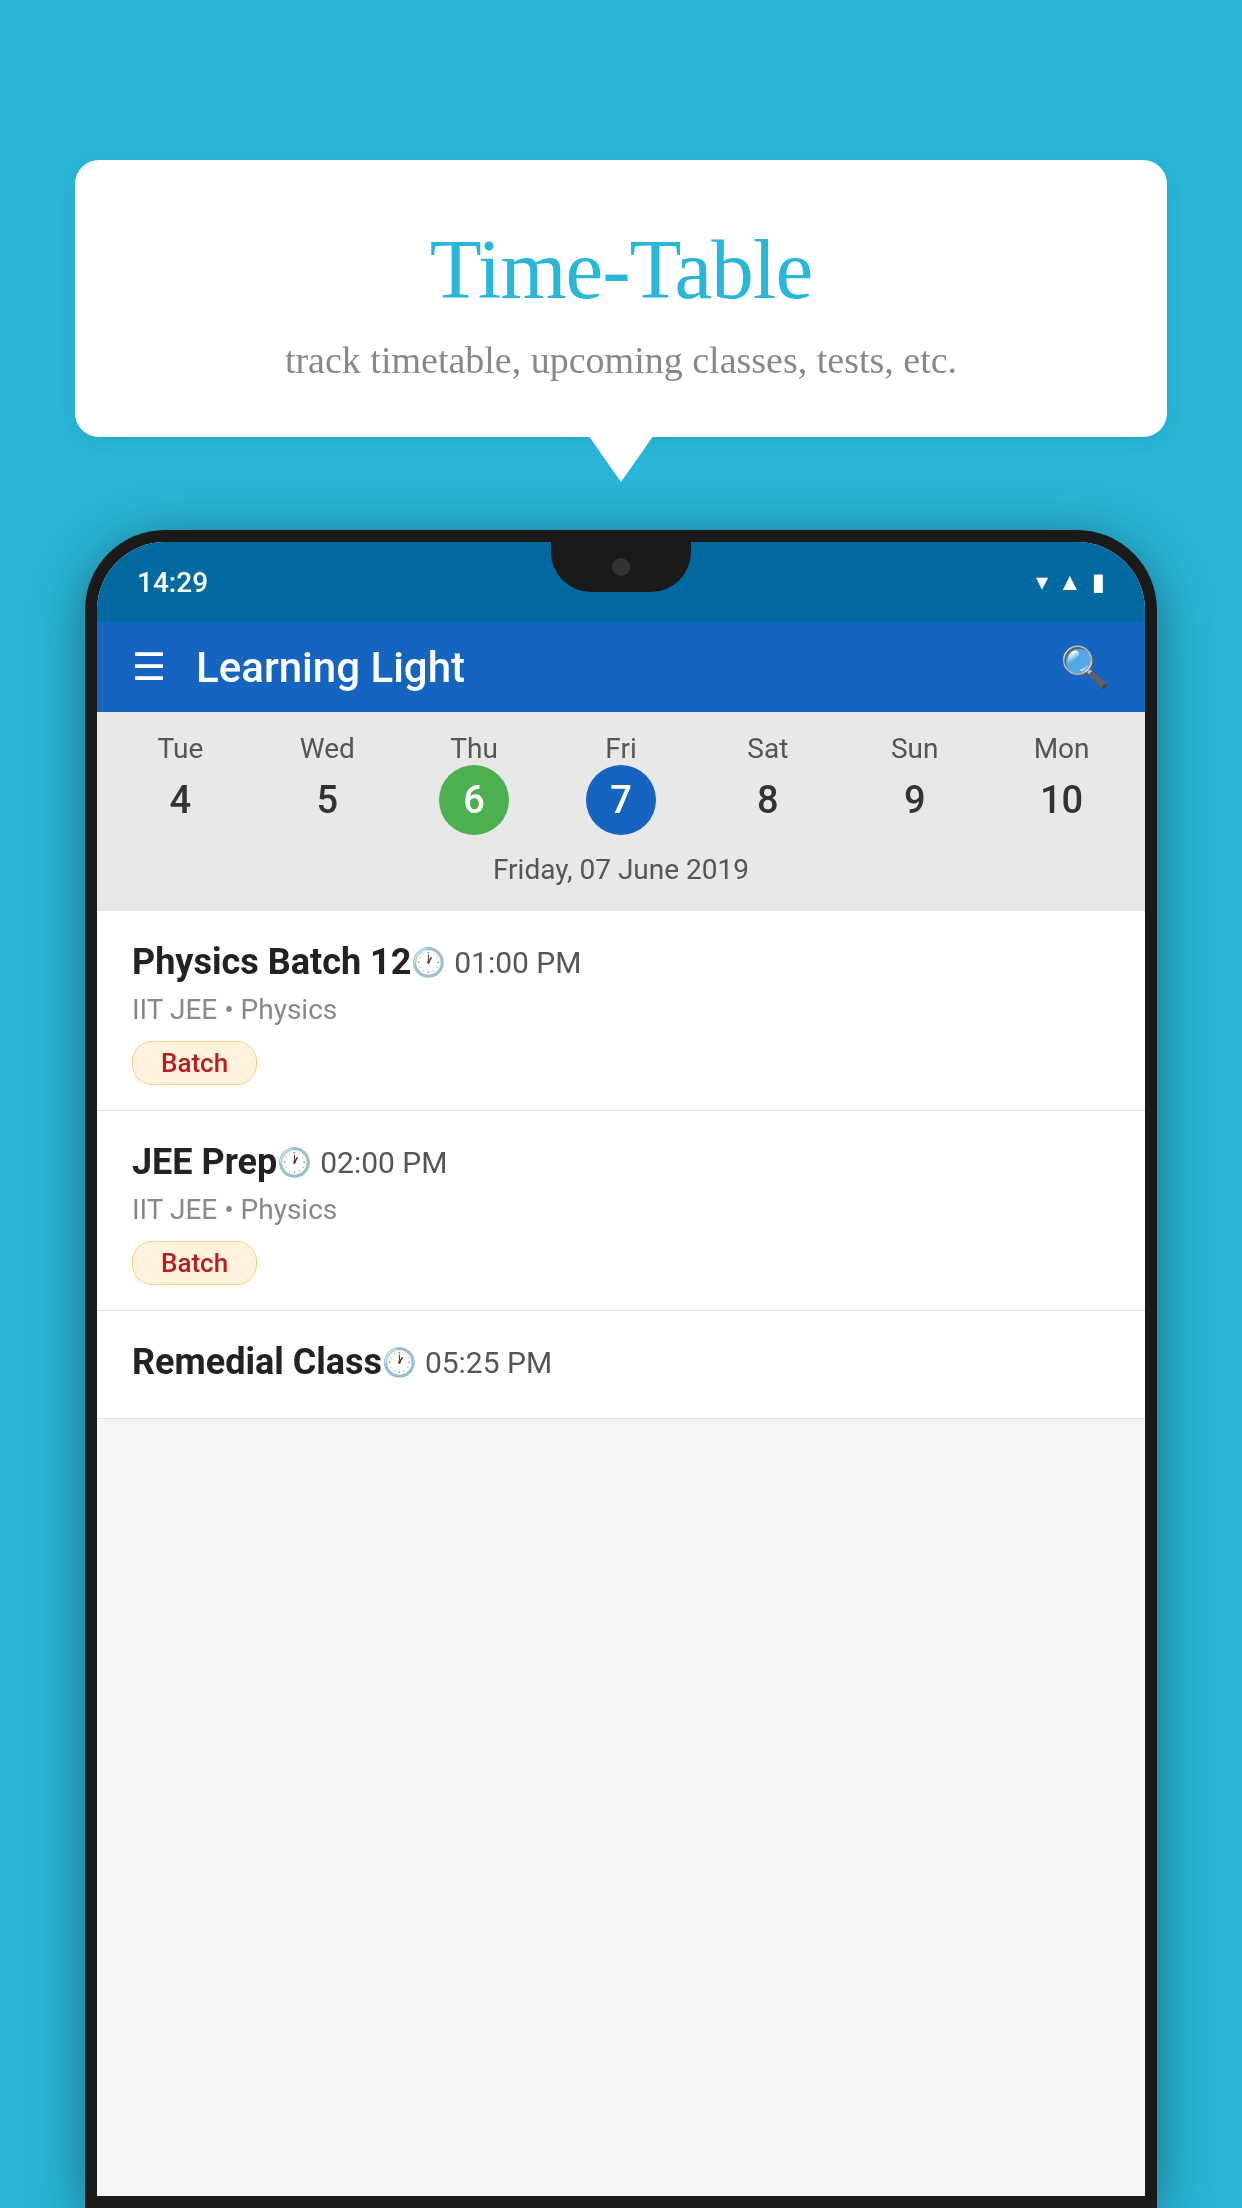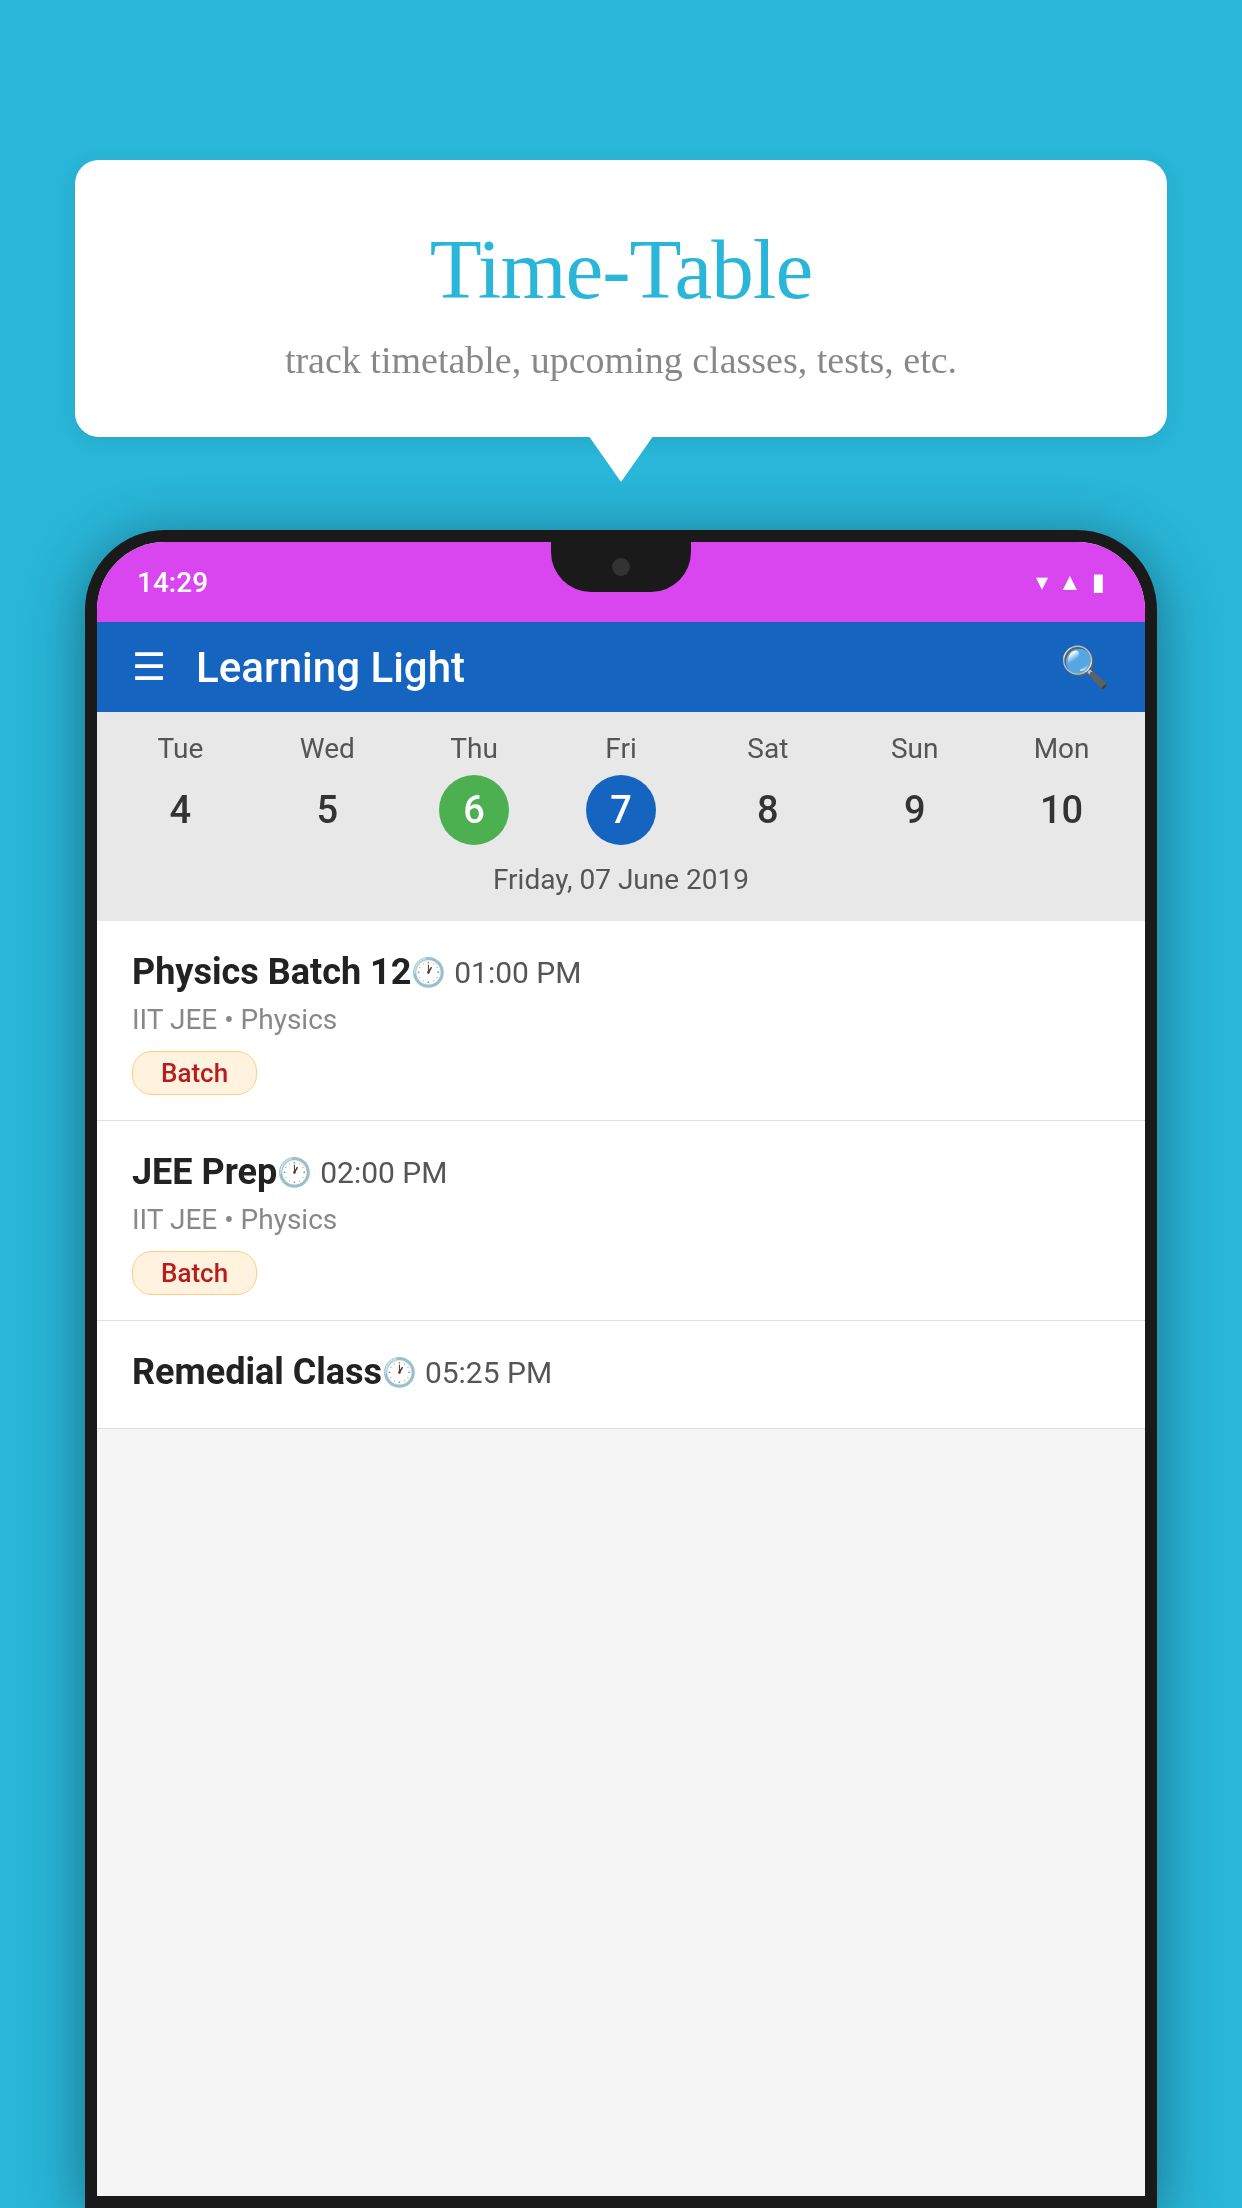--- a/index.html
+++ b/index.html
@@ -75,21 +75,21 @@
     .phone-inner {
       background: #f5f5f5;
       border-radius: 68px 68px 0 0;
       overflow: hidden;
       height: 100%;
       position: relative;
     }
 
     
     .notch-bar {
-      background: #d946ef;
+      background: #0369a1;
       height: 80px;
       display: flex;
       align-items: center;
       justify-content: space-between;
       padding: 0 40px;
       position: relative;
     }
 
     .status-time {
       color: white;
@@ -160,21 +160,20 @@
     
     .calendar-strip {
       background: #e8e8e8;
       padding: 20px 10px 10px;
     }
 
     .day-headers {
       display: grid;
       grid-template-columns: repeat(7, 1fr);
       text-align: center;
-      margin-bottom: 10px;
     }
 
     .day-header {
       font-size: 28px;
       color: #555;
       font-weight: 400;
     }
 
     .day-numbers {
       display: grid;

